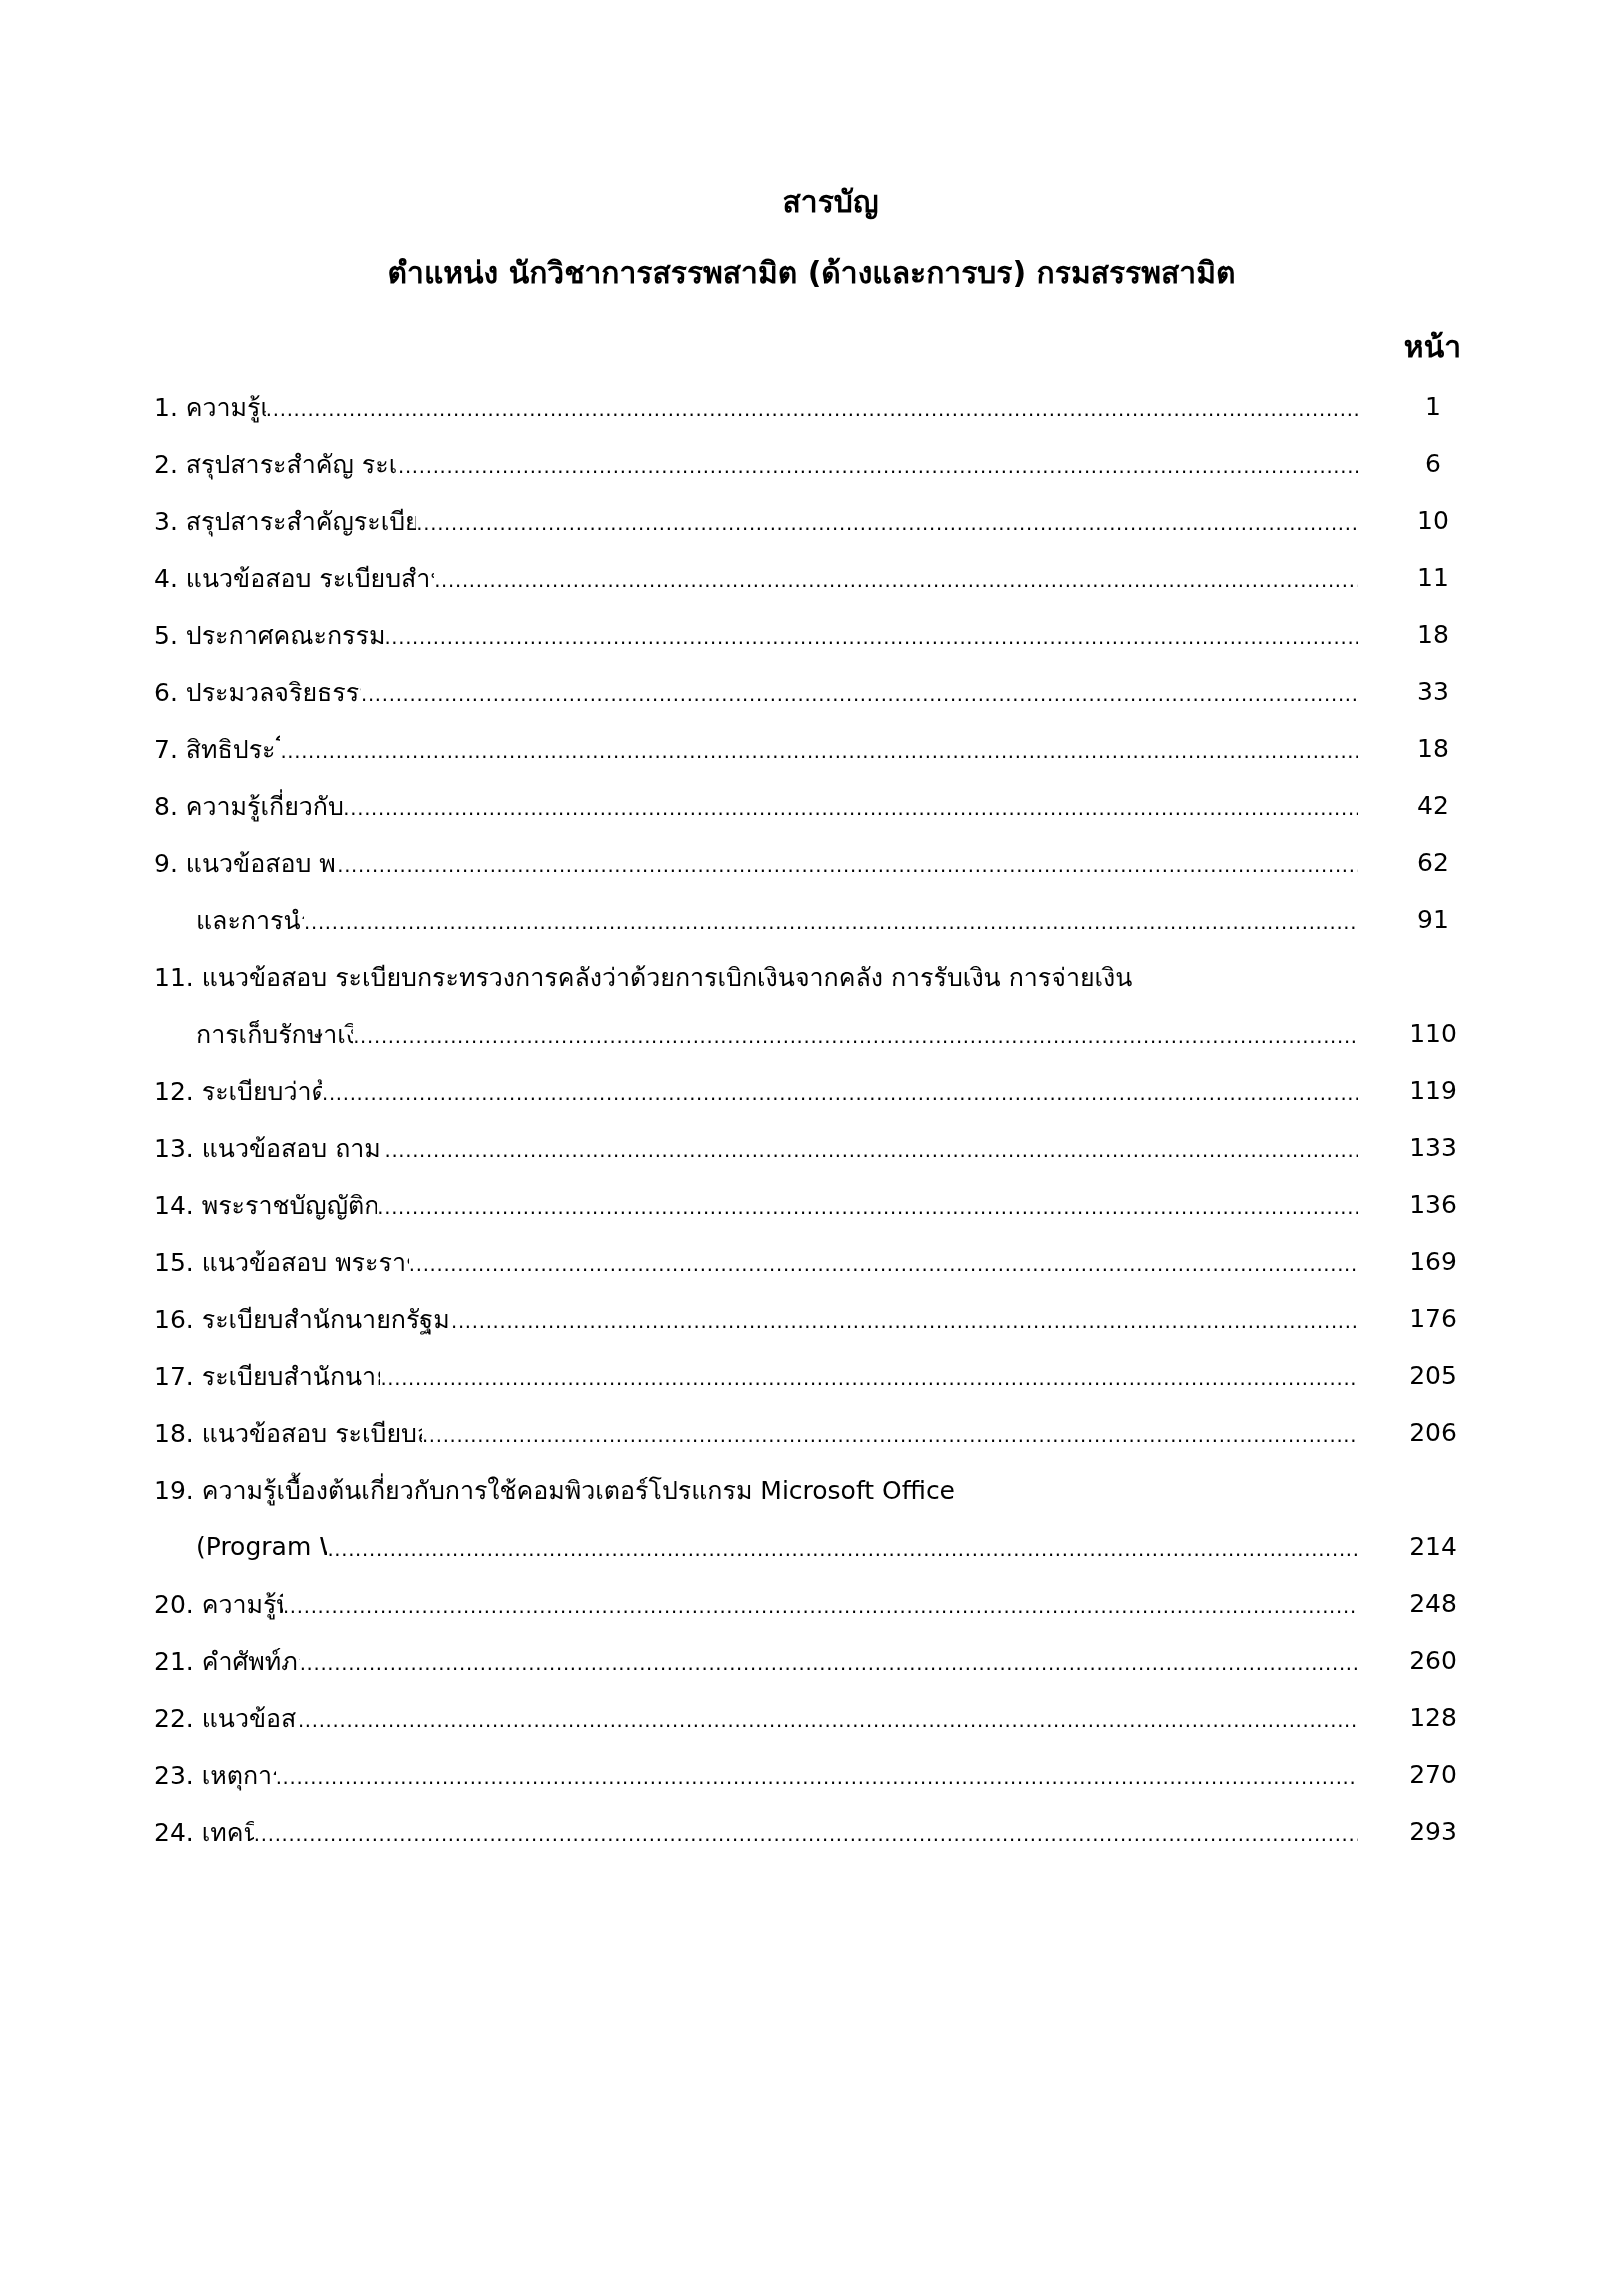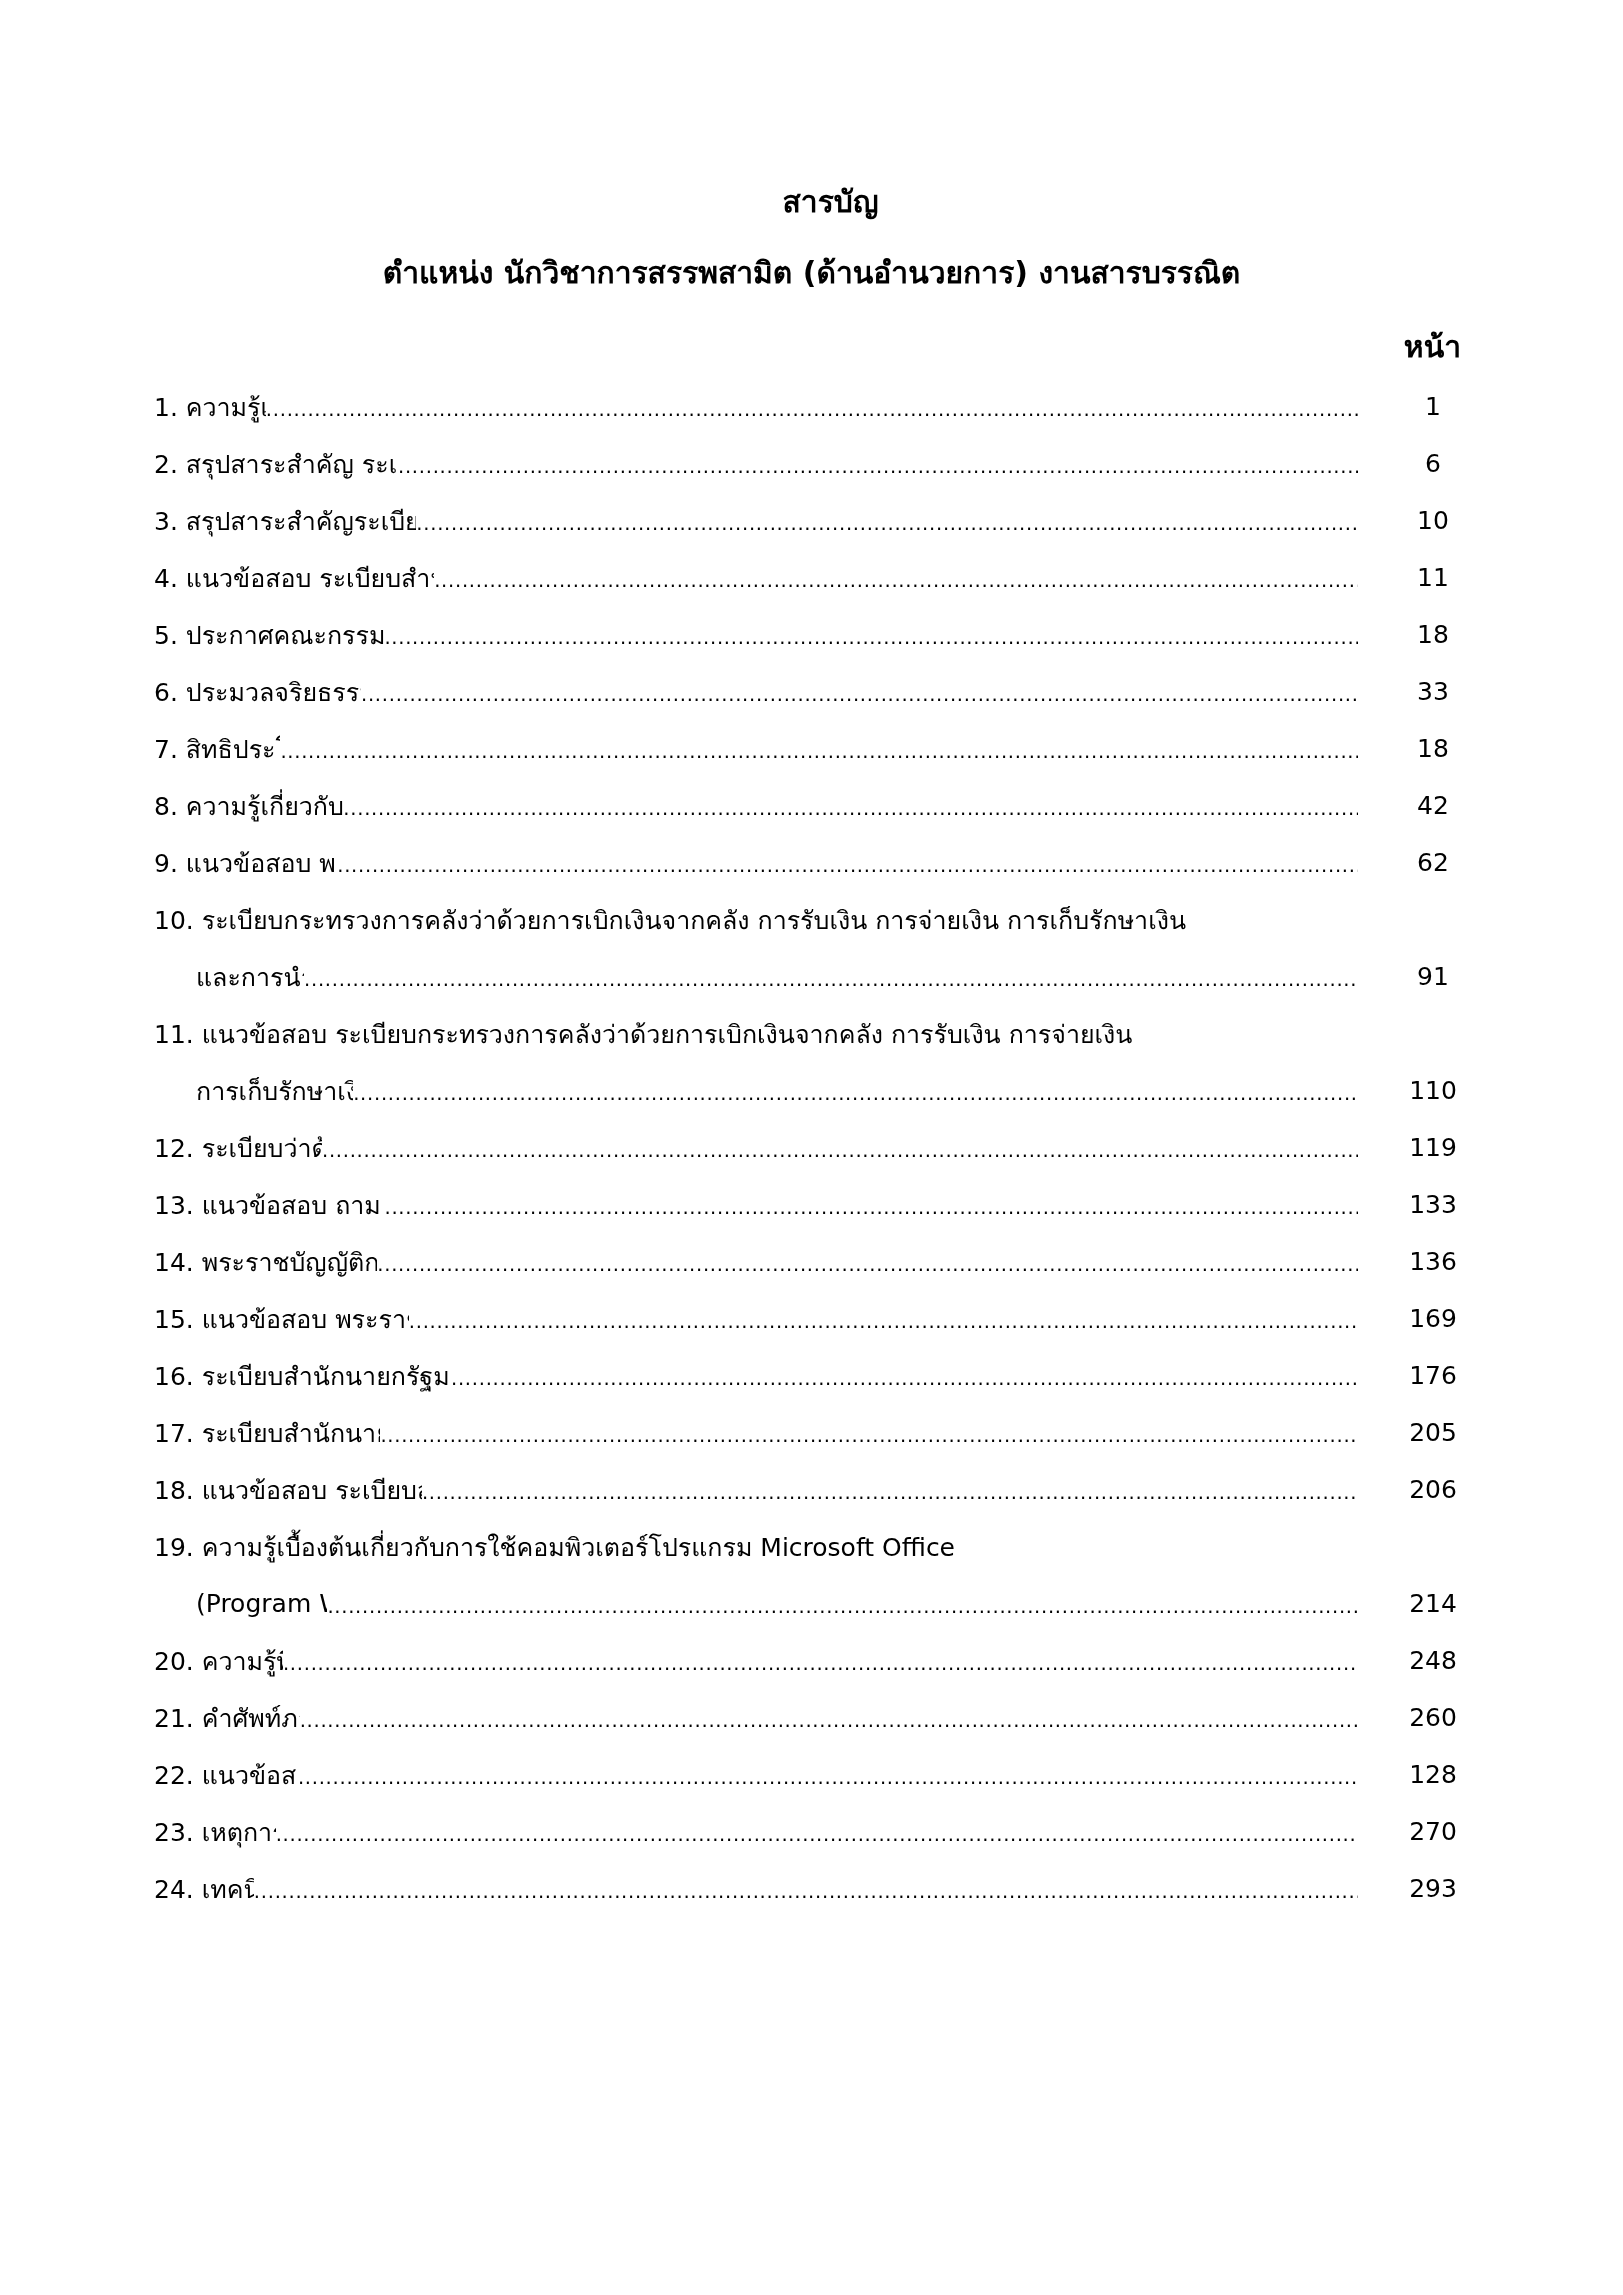--- a/index.html
+++ b/index.html
@@ -15,21 +15,21 @@
     .row .text { flex: 0 1 auto; overflow: hidden; }
     .row .indent { padding-left: 42px; }
     .row .dots { flex: 1 1 auto; overflow: hidden; color: #000; margin-right: 39px; letter-spacing: 0.7px; font-size: 19.6px; align-self: center; padding-top: 6.5px; }
     .row .dots::before { content: "....................................................................................................................................................................................................................................................................................................................................................................................................................................................................................................................."; }
     .row .page { width: 72px; text-align: center; flex: 0 0 72px; }
   </style>
 </head>
 <body>
 
 <div class="title">สารบัญ</div>
-<div class="subtitle">ตำแหน่ง นักวิชาการสรรพสามิต (ด้านอำนวยการ)  งานสารบรรณิต</div>
+<div class="subtitle">ตำแหน่ง นักวิชาการสรรพสามิต (ด้างและการบร)  กรมสรรพสามิต</div>
 <div class="page-header">หน้า</div>
 
 <div class="toc" id="toc">
     <div class="row">
       <span class="text">1. ความรู้เกี่ยวกับกรมสรรพสามิต</span>
       <span class="dots"></span>
       <span class="page">1</span>
     </div>
     <div class="row">
       <span class="text">2. สรุปสาระสำคัญ ระเบียบสำนักนายกรัฐมนตรีว่าด้วยพนักงานราชการ พ.ศ. 2547</span>
@@ -63,23 +63,20 @@
     </div>
     <div class="row">
       <span class="text">8. ความรู้เกี่ยวกับพระราชบัญญัติภาษีสรรพสามิต พ.ศ. 2560</span>
       <span class="dots"></span>
       <span class="page">42</span>
     </div>
     <div class="row">
       <span class="text">9. แนวข้อสอบ พระราชบัญญัติภาษีสรรพสามิต พ.ศ. 2560</span>
       <span class="dots"></span>
       <span class="page">62</span>
-    </div>
-    <div class="row continued">
-      <span class="text">10. ระเบียบกระทรวงการคลังว่าด้วยการเบิกเงินจากคลัง การรับเงิน การจ่ายเงิน การเก็บรักษาเงิน</span>
     </div>
     <div class="row">
       <span class="text indent">และการนำเงินส่งคลัง พ.ศ. 2562</span>
       <span class="dots"></span>
       <span class="page">91</span>
     </div>
     <div class="row continued">
       <span class="text">11. แนวข้อสอบ ระเบียบกระทรวงการคลังว่าด้วยการเบิกเงินจากคลัง การรับเงิน การจ่ายเงิน</span>
     </div>
     <div class="row">

